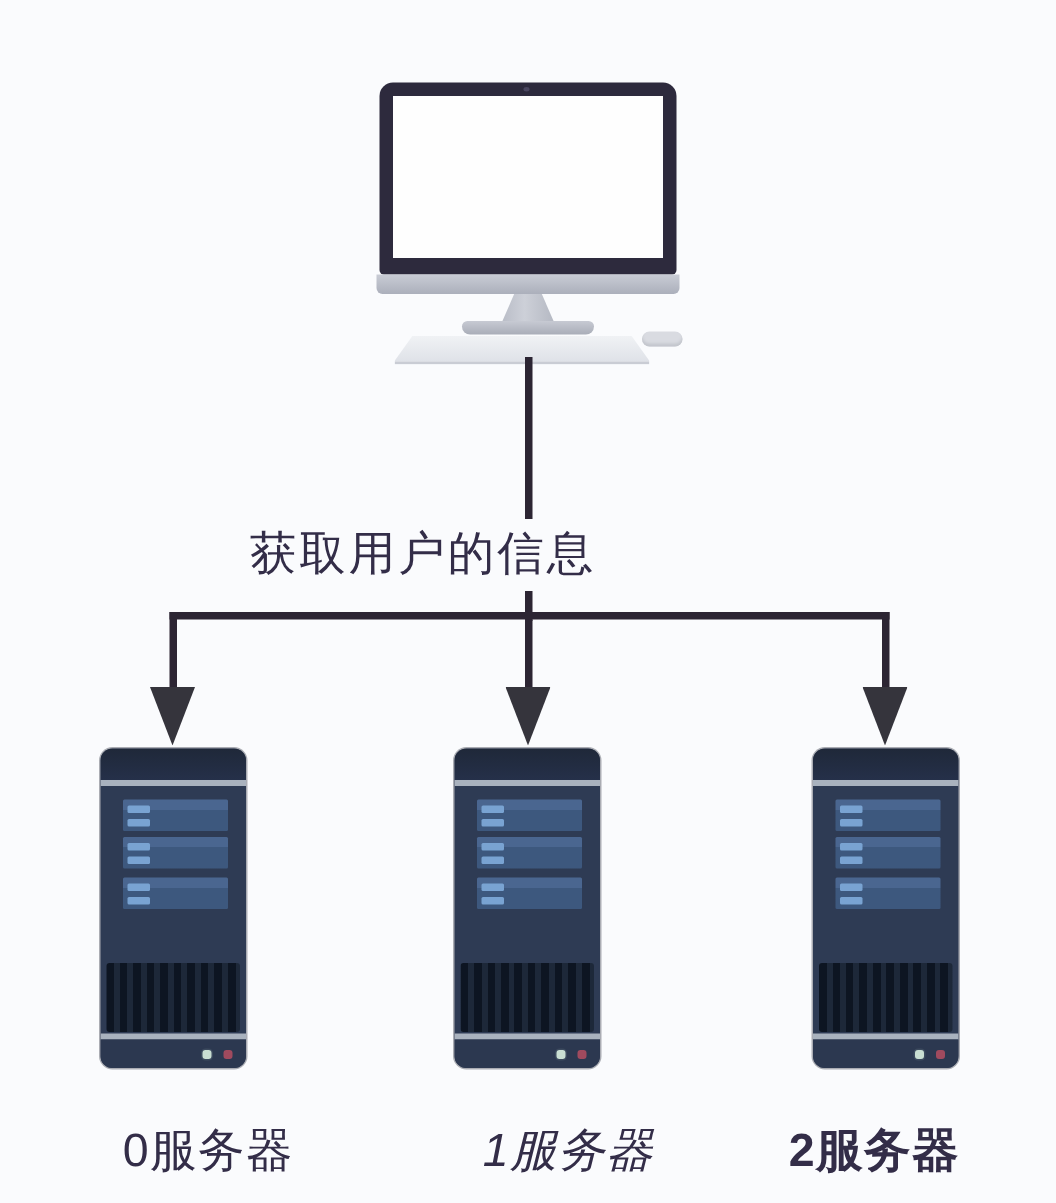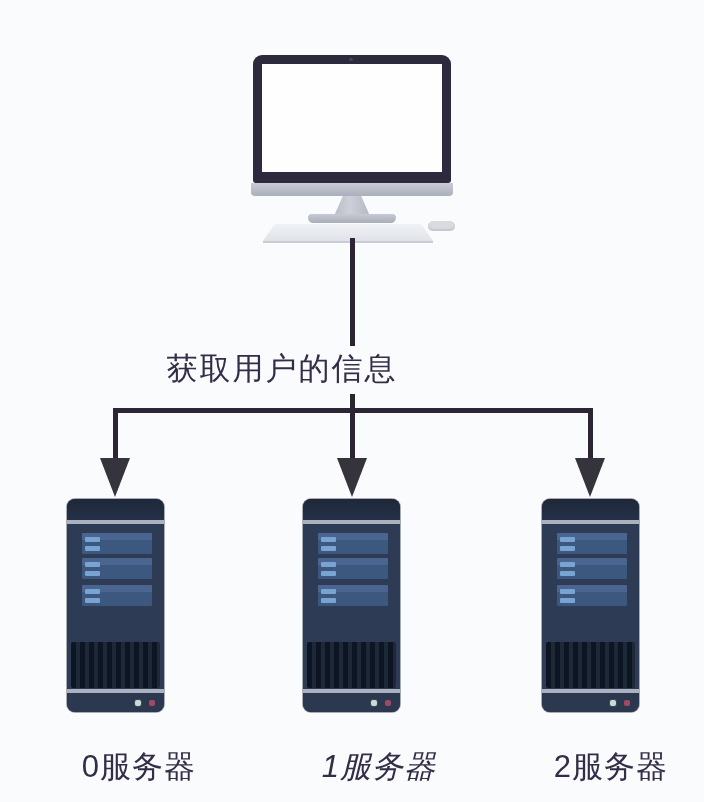--- a/index.html
+++ b/index.html
@@ -75,21 +75,21 @@
     border-radius:2px;}
   .srv-bottom{position:absolute;left:0;top:194px;width:100%;height:19px;background:#2c3850;}
   .led{position:absolute;top:7px;width:6px;height:6px;border-radius:2px;}
   .led-green{left:68px;background:var(--led-green);box-shadow:0 0 0 1px #3c4a5e;}
   .led-red{left:82px;background:var(--led-red);}
 
   .srv-label{position:absolute;top:735px;width:160px;text-align:right;
     font-size:31px;letter-spacing:1px;color:var(--text);margin-top:11px;}
   .lb-0{left:36px;}
   .lb-1{left:276px;font-style:italic;}
-  .lb-2{left:508px;}
+  .lb-2{left:480px;font-weight:bold;}
 </style>
 </head>
 <body>
 
 <div class="canvas">
 
   <div class="monitor">
     <div class="camera-dot"></div>
     <div class="screen"></div>
   </div>

